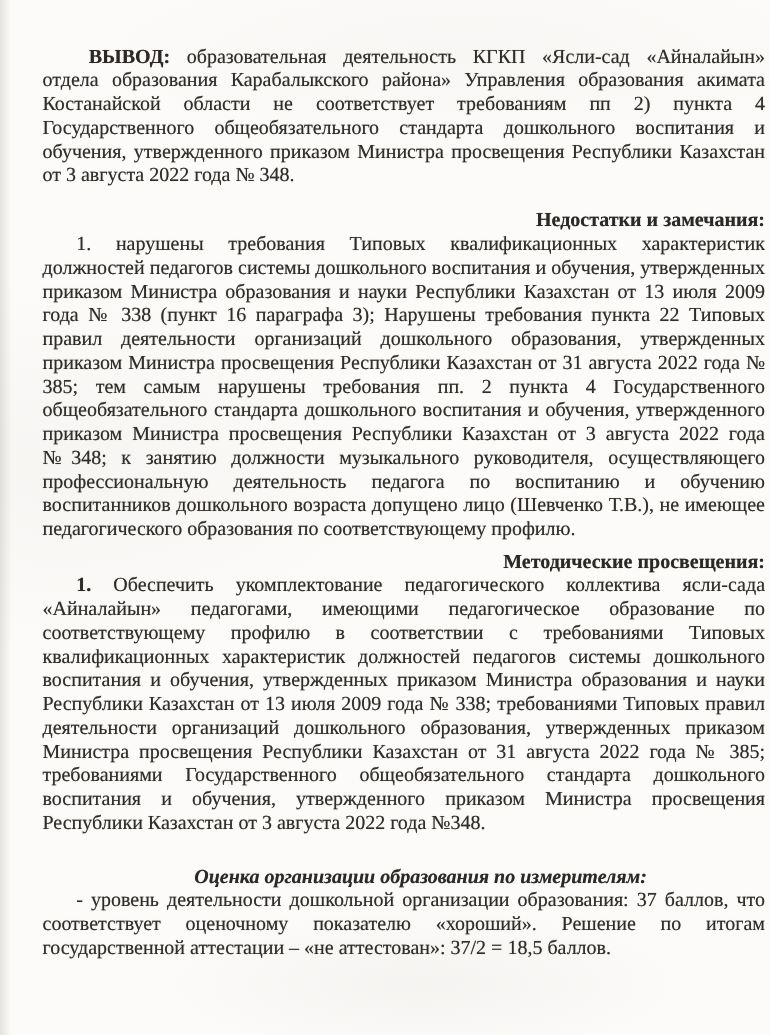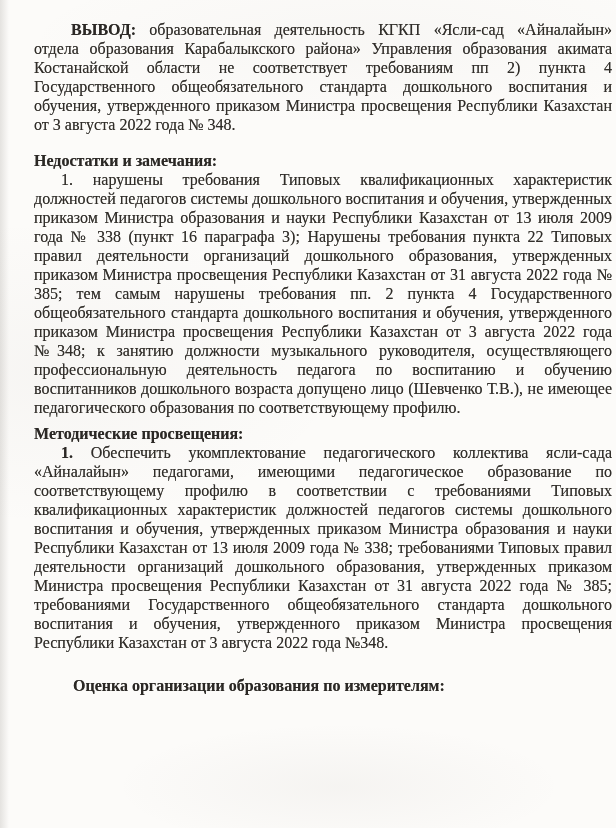--- a/index.html
+++ b/index.html
@@ -17,50 +17,51 @@
     color: #312e2a;
     background:
       radial-gradient(ellipse 320px 90px at 55% 95%, rgba(120,110,100,0.05), transparent 70%),
       radial-gradient(ellipse 420px 220px at 8% 45%, rgba(120,110,100,0.04), transparent 70%),
       radial-gradient(ellipse 500px 120px at 60% 5%, rgba(130,120,110,0.03), transparent 70%),
       linear-gradient(90deg, rgba(104,99,92,0.16), rgba(104,99,92,0) 9px),
       #fcfbf9;
   }
   .doc {
     position: absolute;
-    top: 20px;
+    top: 36px;
     left: 34px;
     right: 4px;
     font-size: 16px;
     line-height: 19px;
     text-shadow: 0 0 0.6px rgba(49,46,42,0.6);
   }
   p.para {
     margin: 0;
     text-align: justify;
     text-indent: 27px;
   }
   p.para.first-indent-lg { text-indent: 37px; }
   .section-heading {
     margin: 0;
     font-size: 16px;
     line-height: 19px;
     font-weight: bold;
-    text-align: left;
+    text-align: right;
     color: #2b2825;
   }
   .heading-gap-1 { margin-top: 17px; }
   .heading-gap-2 { margin-top: 7px; }
   .eval-block { margin-top: 24px; }
   .eval-heading {
-    margin: 12px;
+    margin: 0;
     font-weight: bold;
     text-indent: 27px;
-    text-align: left;
+    text-align: center;
     color: #2b2825;
+    font-style: italic;
   }
   .lbl-bold { font-weight: bold; color: #2b2825; }
 </style>
 </head>
 <body>
 
 <div class="page">
   <div class="doc">
 
     <p class="para first-indent-lg">
@@ -77,16 +78,17 @@
 
     <h3 class="section-heading heading-gap-2">Методические просвещения:</h3>
 
     <p class="para">
       <span class="lbl-bold">1.</span>
       <span>Обеспечить укомплектование педагогического коллектива ясли-сада «Айналайын» педагогами, имеющими педагогическое образование по соответствующему профилю в соответствии с требованиями Типовых квалификационных характеристик должностей педагогов системы дошкольного воспитания и обучения, утвержденных приказом Министра образования и науки Республики Казахстан от 13 июля 2009 года № 338; требованиями Типовых правил деятельности организаций дошкольного образования, утвержденных приказом Министра просвещения Республики Казахстан от 31 августа 2022 года № 385; требованиями Государственного общеобязательного стандарта дошкольного воспитания и обучения, утвержденного приказом Министра просвещения Республики Казахстан от 3 августа 2022 года №348.</span>
     </p>
 
     <div class="eval-block">
       <p class="eval-heading">Оценка организации образования по измерителям:</p>
+      <p class="para">- уровень деятельности дошкольной организации образования: 37 баллов, что соответствует оценочному показателю «хороший». Решение по итогам государственной аттестации – «не аттестован»: 37/2 = 18,5 баллов.</p>
     </div>
 
   </div>
 </div>
 
 </body></html>

